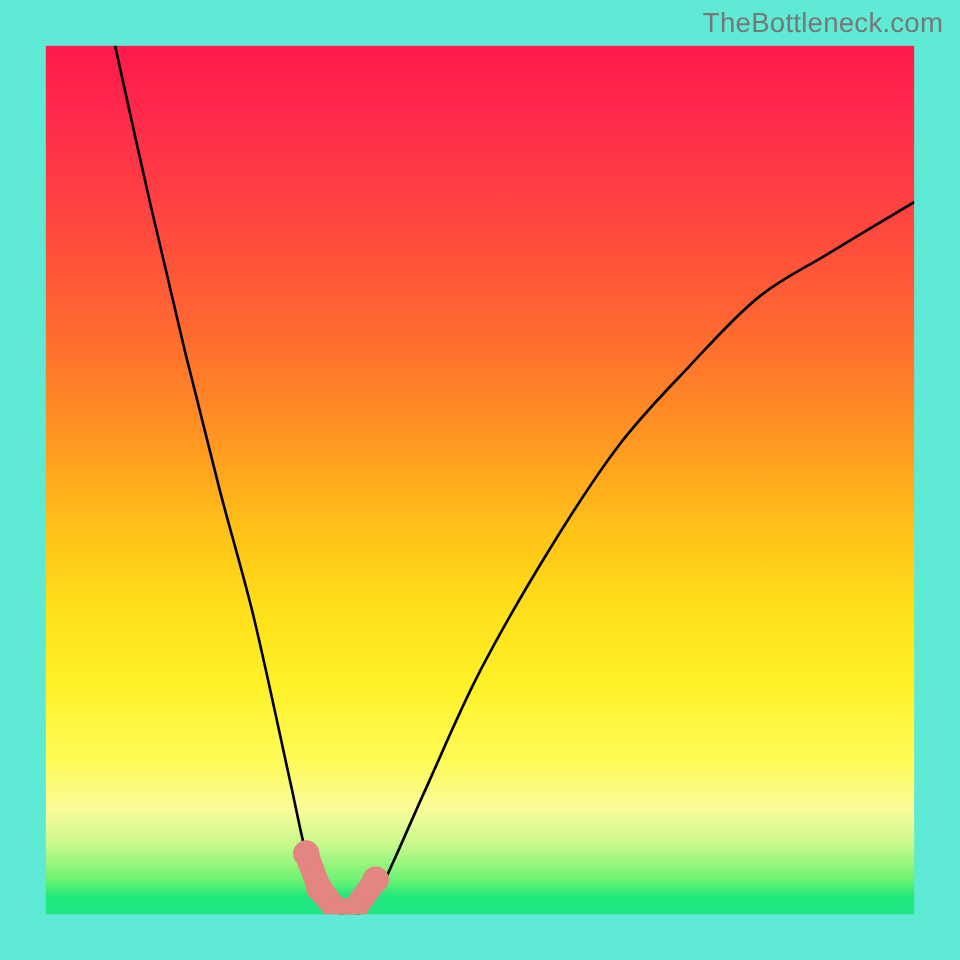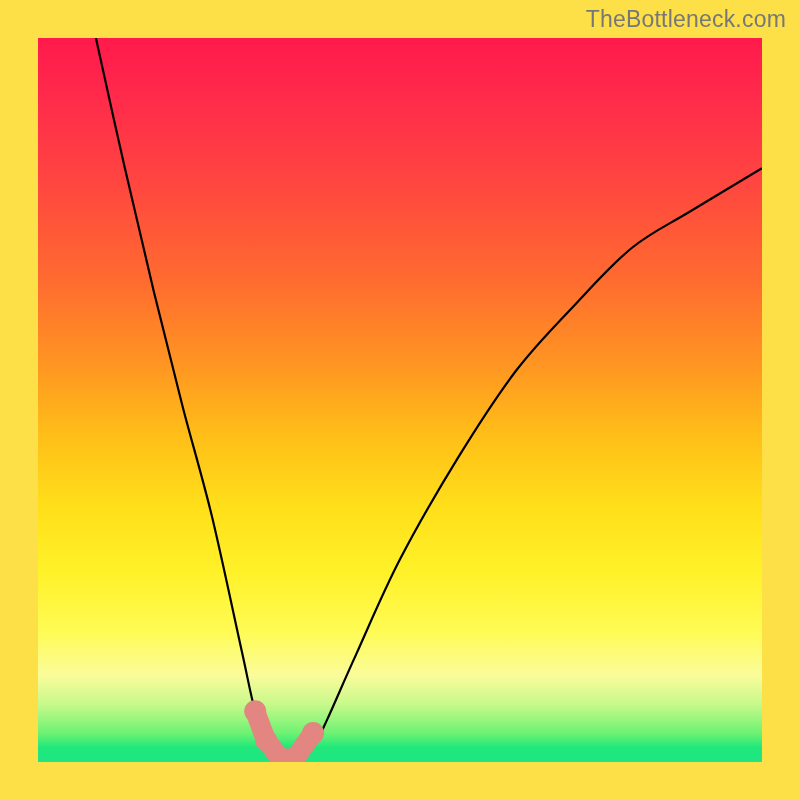--- a/index.html
+++ b/index.html
@@ -10,21 +10,21 @@
     overflow: hidden;
     background: #000;
     font-family: Arial, Helvetica, sans-serif;
   }
   .frame {
     position: absolute;
     left: 0;
     top: 0;
     width: 800px;
     height: 800px;
-    background: #fde047;
+    background: #5eead4;
   }
   .plot {
     position: absolute;
     left: 38px;
     top: 38px;
     width: 724px;
     height: 724px;
     overflow: hidden;
   }
   .gradient {

